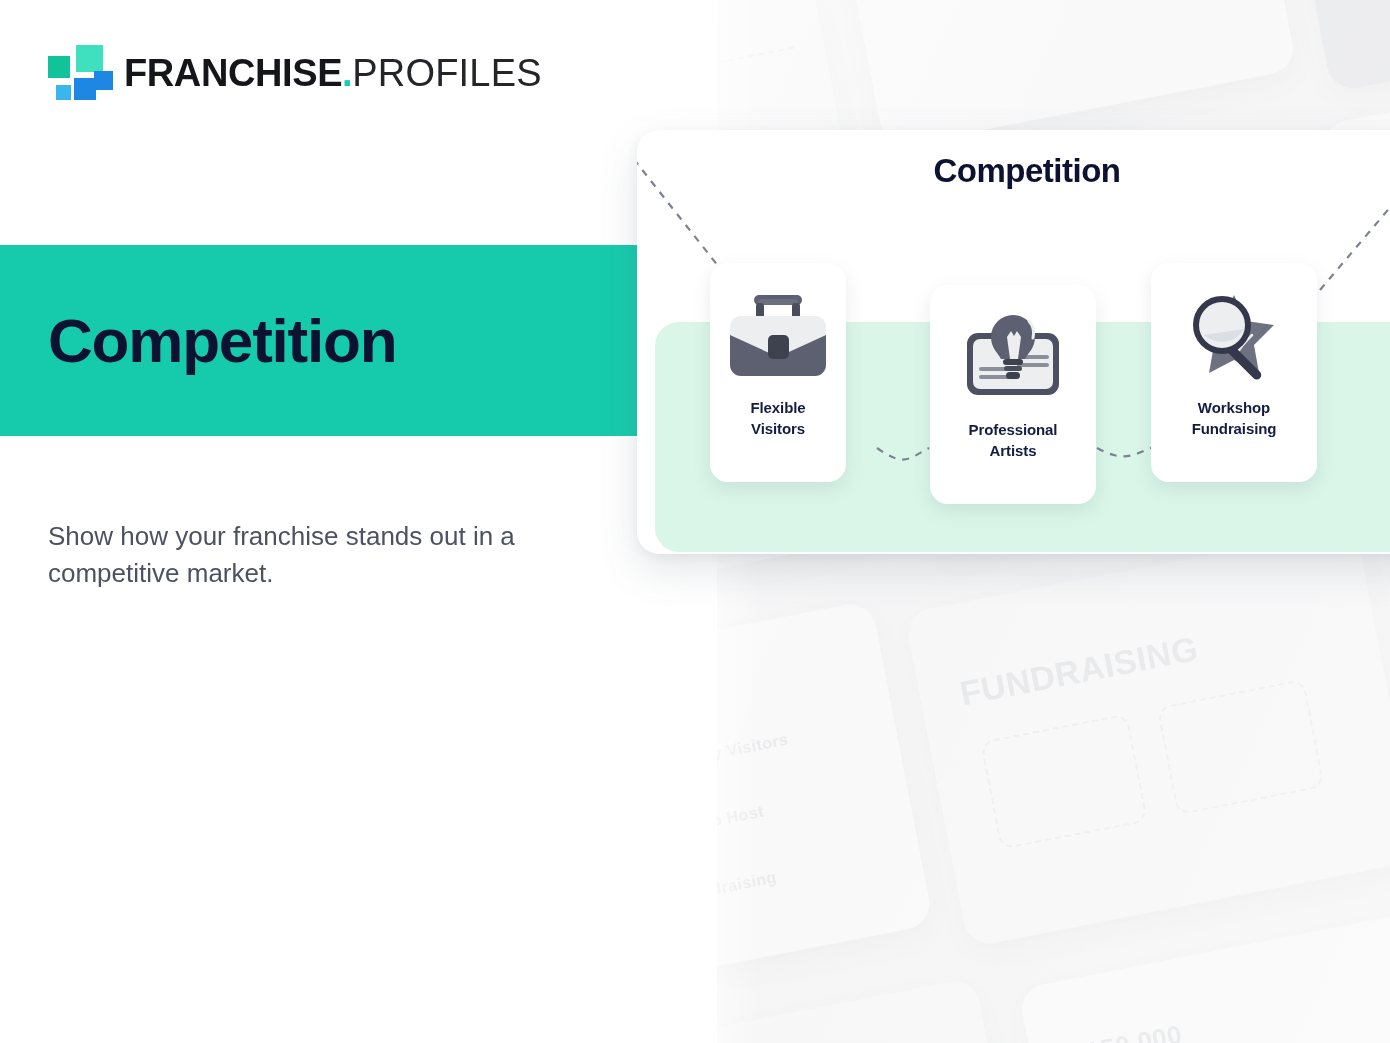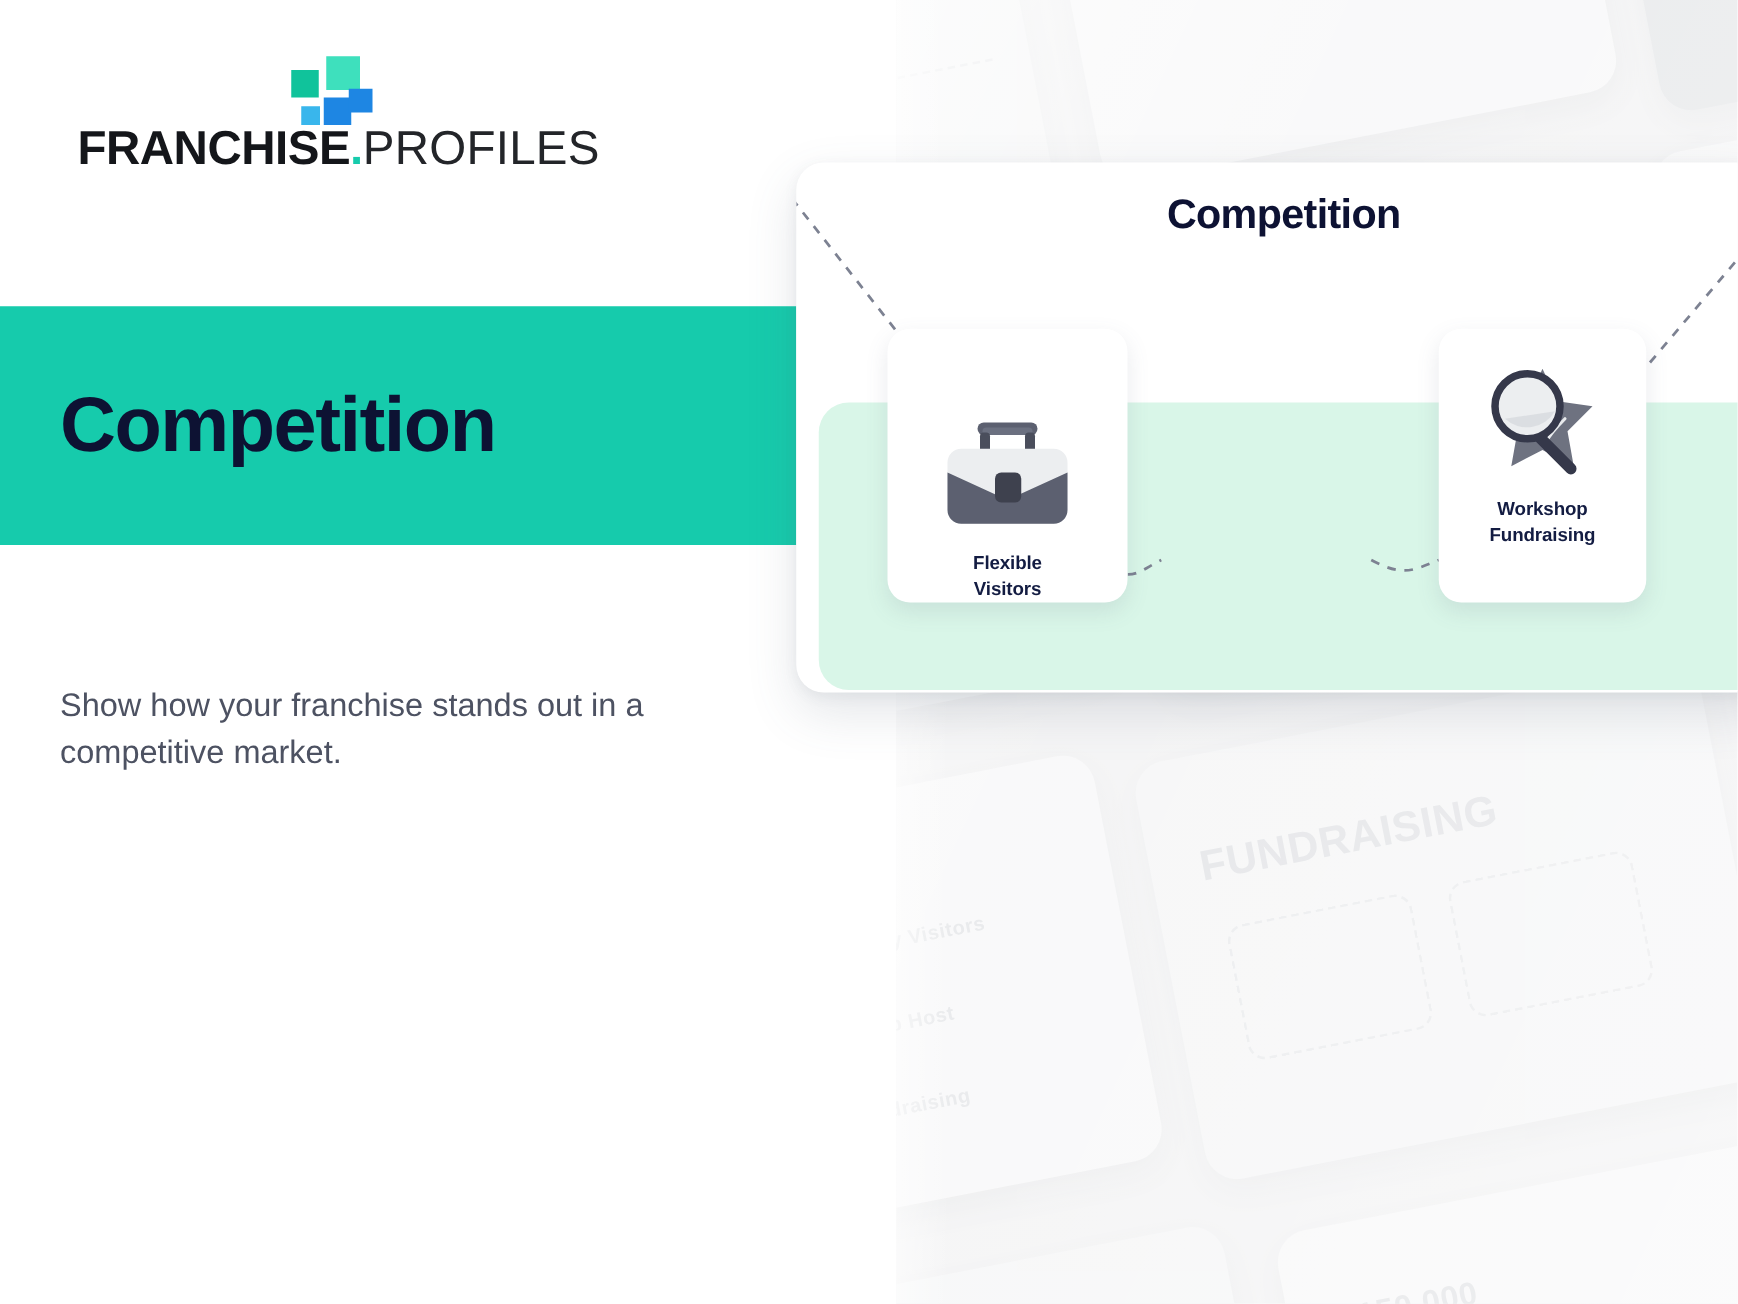--- a/index.html
+++ b/index.html
@@ -40,21 +40,21 @@
     background:linear-gradient(115deg, rgba(255,255,255,.72) 0%, rgba(255,255,255,.35) 35%, rgba(255,255,255,.52) 100%);
     pointer-events:none;
   }
   #bg-left-soft {
     position:absolute; left:620px; top:0; width:140px; height:1043px;
     background:linear-gradient(90deg,#ffffff 0%, rgba(255,255,255,.92) 48%, rgba(255,255,255,0) 100%);
     pointer-events:none;
   }
 
   
-  #logo { position:absolute; left:48px; top:45px; display:flex; align-items:center;flex-direction:column; }
+  #logo { position:absolute; left:48px; top:45px; display:flex; align-items:center; }
   .logo-mark { position:relative; width:62px; height:55px; flex:0 0 auto; }
   .logo-mark i { position:absolute; display:block; }
   .lm1 { left:0;  top:11px; width:22px; height:22px; background:#10c39b; }
   .lm2 { left:28px; top:0;  width:27px; height:27px; background:#3ee0bd; }
   .lm3 { left:8px;  top:40px; width:15px; height:15px; background:#39b6ec; }
   .lm4 { left:26px; top:33px; width:22px; height:22px; background:#1e86e3; }
   .lm5 { left:46px; top:26px; width:19px; height:19px; background:#1e86e3; }
   .logo-type { font-size:38px; letter-spacing:-.4px; margin-left:14px; line-height:1; white-space:nowrap; }
   .logo-bold { font-weight:700; color:#14161a; }
   .logo-dot  { font-weight:700; color:#16cbac; }
@@ -66,21 +66,21 @@
     background:#16cbac; display:flex; align-items:center;
   }
   #title-banner h1 {
     font-size:62px; font-weight:700; color:#0d1233;
     letter-spacing:-1.2px; margin-left:48px; line-height:1;
   }
 
   
   #left-copy {
     position:absolute; left:48px; top:518px; width:575px;
-    font-size:26px; line-height:37px; color:#4d5262; font-weight:400;margin-top:28px;
+    font-size:26px; line-height:37px; color:#4d5262; font-weight:400;
   }
   #left-copy p + p { margin-top:40px; }
 
   
   #slide-card {
     position:absolute; left:637px; top:130px; width:780px; height:424px;
     background:#ffffff; border-radius:22px;
     box-shadow:0 16px 40px rgba(90,100,120,.16), 0 3px 10px rgba(90,100,120,.08);
     overflow:hidden;
   }
@@ -97,21 +97,21 @@
     background:#d9f6e8; border-radius:24px;
   }
   #feature-row {
     position:absolute; left:0; top:0; width:780px; height:424px;
   }
   .fcard {
     position:absolute; background:#ffffff; border-radius:18px;
     box-shadow:0 7px 18px rgba(90,100,120,.13);
     display:flex; flex-direction:column; align-items:center;
   }
-  .fcard.c1 { left:73px;  top:133px; width:192px; height:219px;justify-content:flex-end; }
+  .fcard.c1 { left:73px;  top:133px; width:136px; height:219px; }
   .fcard.c2 { left:293px; top:155px; width:166px; height:219px; }
   .fcard.c3 { left:514px; top:133px; width:166px; height:219px; }
   .ficon { margin-top:20px; width:120px; height:108px; }
   .flabel {
     margin-top:6px; text-align:center; font-size:15px; font-weight:800;
     line-height:21px; color:#131c42; letter-spacing:-.1px;
   }
   .dash { position:absolute; }
 </style>
 </head>
@@ -202,20 +202,39 @@
         <rect x="74" y="20" width="8" height="16" rx="3" fill="#4a4e5c"></rect>
         <rect x="12" y="33" width="96" height="60" rx="11" fill="#eceef0"></rect>
         <path d="M12 52 L60 74 L108 52 L108 82 a11 11 0 0 1 -11 11 L23 93 a11 11 0 0 1 -11 -11 Z" fill="#5c6070"></path>
         <rect x="50" y="52" width="21" height="24" rx="5" fill="#3e414e"></rect>
       </svg>
       <div class="flabel">
         <span>Flexible</span><br><span>Visitors</span>
       </div>
     </div>
 
+    <div class="fcard c2">
+      <svg class="ficon" viewBox="0 0 120 108">
+        <rect x="14" y="28" width="92" height="62" rx="11" fill="#4c5060"></rect>
+        <rect x="20" y="34" width="80" height="50" rx="7" fill="#eceef0"></rect>
+        <rect x="26" y="62" width="30" height="4" rx="2" fill="#8b8f9c"></rect>
+        <rect x="26" y="70" width="36" height="4" rx="2" fill="#8b8f9c"></rect>
+        <rect x="68" y="50" width="28" height="4" rx="2" fill="#8b8f9c"></rect>
+        <rect x="64" y="58" width="32" height="4" rx="2" fill="#8b8f9c"></rect>
+        <path d="M60 10 a22 22 0 0 1 22 22 c0 11 -7 16 -10 22 l-24 0 c-3 -6 -10 -11 -10 -22 a22 22 0 0 1 22 -22 Z" fill="#5c6070"></path>
+        <path d="M76 16 a19 19 0 0 1 4 17" stroke="#eceef0" stroke-width="3" fill="none" stroke-linecap="round"></path>
+        <path d="M54 32 l4 -6 l3 5 l3 -5 l4 6 l-3 22 l-8 0 Z" fill="#eceef0"></path>
+        <rect x="50" y="54" width="20" height="6" rx="3" fill="#3e414e"></rect>
+        <rect x="51" y="61" width="18" height="5" rx="2.5" fill="#4a4e5c"></rect>
+        <rect x="53" y="67" width="14" height="7" rx="3.5" fill="#3e414e"></rect>
+      </svg>
+      <div class="flabel">
+        <span>Professional</span><br><span>Artists</span>
+      </div>
+    </div>
 
     <div class="fcard c3">
       <svg class="ficon" viewBox="0 0 120 108">
         <path d="M60 12 L72 38 L100 42 L80 62 L85 90 L60 77 L35 90 L40 62 L20 42 L48 38 Z" fill="#6e7280"></path>
         <path d="M56 24 C50 32, 44 38, 38 42" stroke="#e8eaec" stroke-width="2.5" fill="none" stroke-linecap="round"></path>
         <path d="M78 52 C72 58, 66 64, 62 72" stroke="#e8eaec" stroke-width="2.5" fill="none" stroke-linecap="round"></path>
         <rect x="66" y="58" width="9" height="44" rx="4.5" fill="#35384a" transform="rotate(-45 70 80)"></rect>
         <circle cx="48" cy="42" r="26" fill="#eceef0" stroke="#35384a" stroke-width="6"></circle>
         <path d="M30 52 a26 26 0 0 0 40 -6 l-40 6 Z" fill="#d4d7dc" opacity=".7"></path>
       </svg>

